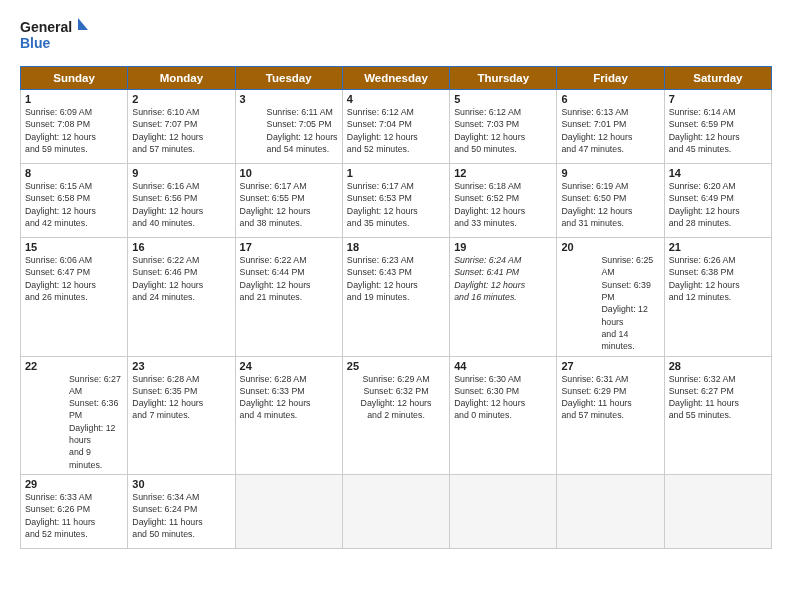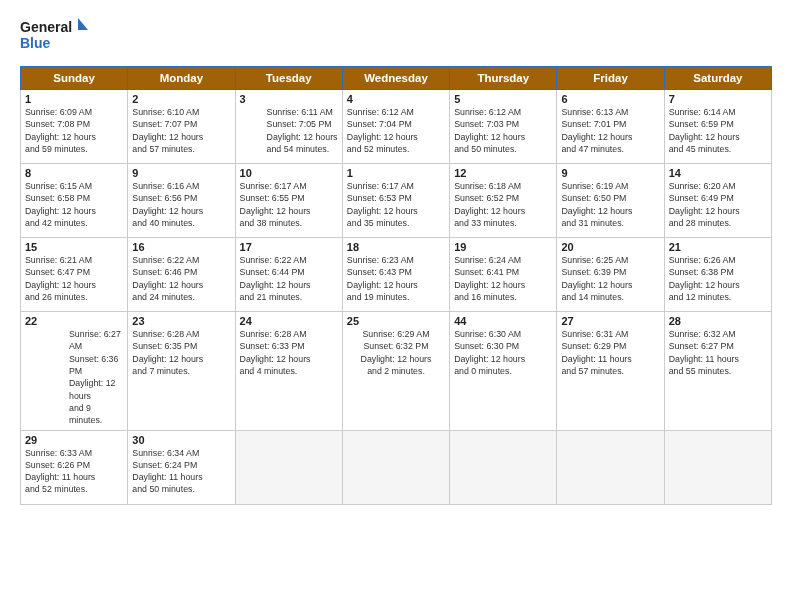--- a/index.html
+++ b/index.html
@@ -207,21 +207,21 @@
             <span class="day-num">14</span>
             <div class="day-info" style="white-space: pre-line;">Sunrise: 6:20 AM
 Sunset: 6:49 PM
 Daylight: 12 hours
 and 28 minutes.</div>
           </td>
         </tr>
         <tr>
           <td>
             <span class="day-num">15</span>
-            <div class="day-info" style="white-space: pre-line;">Sunrise: 6:21 AM
+            <div class="day-info" style="white-space: pre-line;">Sunrise: 6:06 AM
 Sunset: 6:47 PM
 Daylight: 12 hours
 and 26 minutes.</div>
           </td>
           <td>
             <span class="day-num">16</span>
             <div class="day-info" style="white-space: pre-line;">Sunrise: 6:22 AM
 Sunset: 6:46 PM
 Daylight: 12 hours
 and 24 minutes.</div>
@@ -235,28 +235,28 @@
           </td>
           <td>
             <span class="day-num">18</span>
             <div class="day-info" style="white-space: pre-line;">Sunrise: 6:23 AM
 Sunset: 6:43 PM
 Daylight: 12 hours
 and 19 minutes.</div>
           </td>
           <td>
             <span class="day-num">19</span>
-            <div class="day-info" style="white-space: pre-line;">Sunrise: 6:24 AM
+            <div class="day-info" style="white-space: pre-line; font-style: italic;">Sunrise: 6:24 AM
 Sunset: 6:41 PM
 Daylight: 12 hours
 and 16 minutes.</div>
           </td>
           <td>
             <span class="day-num">20</span>
-            <div class="day-info" style="white-space: pre-line;">Sunrise: 6:25 AM
+            <div class="day-info" style="white-space: pre-line; margin-left: 40px;">Sunrise: 6:25 AM
 Sunset: 6:39 PM
 Daylight: 12 hours
 and 14 minutes.</div>
           </td>
           <td>
             <span class="day-num">21</span>
             <div class="day-info" style="white-space: pre-line;">Sunrise: 6:26 AM
 Sunset: 6:38 PM
 Daylight: 12 hours
 and 12 minutes.</div>

